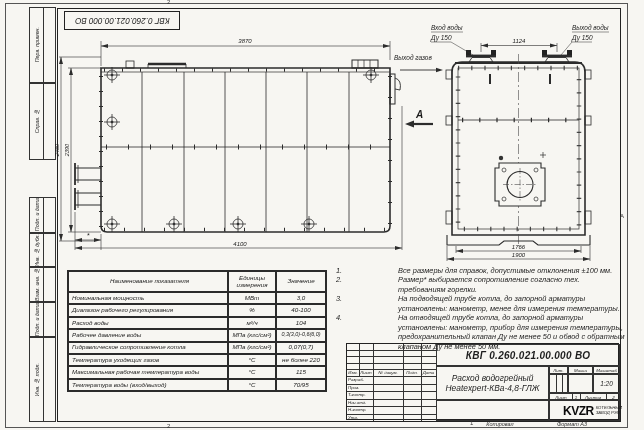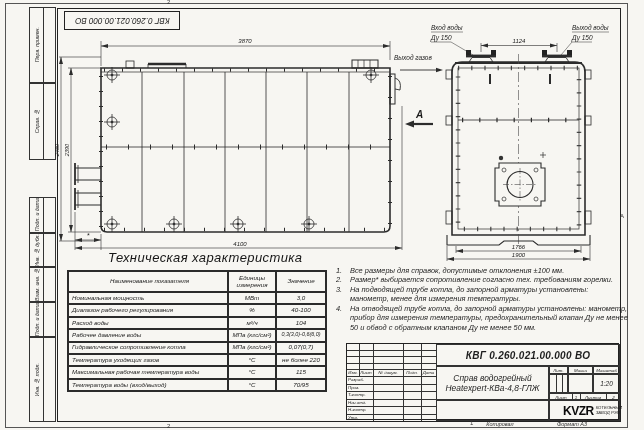--- a/index.html
+++ b/index.html
@@ -28,21 +28,21 @@
       border:1px solid #2b2b2b;background:transparent;}
   .tt div{border:0.5px solid #2b2b2b;box-sizing:border-box;font-size:6.2px;font-style:italic;
           display:flex;align-items:center;justify-content:center;text-align:center;line-height:1.1;
           height:12.4px;overflow:hidden;}
   .tt .hd{height:21px;}
   .tt .nm{justify-content:flex-start;text-align:left;padding-left:3px;}
   
   .notes{left:336px;top:266px;width:292px;font-size:7.4px;font-style:italic;line-height:1.28;color:#1d1d1d;}
   .note{display:flex;}
   .note .n{width:14px;flex:none;}
-  .note .tx{flex:1;}
+  .note .tx{flex:1;margin-left:48px;}
   
   .tb{left:346px;top:343px;width:273px;height:77px;border:1.3px solid #222;box-sizing:border-box;}
   .tb .c{position:absolute;border:0.8px solid #333;box-sizing:border-box;display:flex;
          align-items:center;justify-content:center;overflow:visible;}
   .tb .lbl{font-size:4.4px;font-style:italic;white-space:nowrap;}
   .tb .line{position:absolute;background:#333;}
   .tb-doc{font-size:10px;font-style:italic;font-weight:bold;letter-spacing:.3px;}
   .tb-name{flex-direction:column;font-size:8.4px;font-style:italic;line-height:1.25;}
   .logo-row{display:flex;align-items:center;justify-content:flex-start;padding-left:14px;gap:2px;}
   .logo-mark{width:9px;height:11px;background:repeating-linear-gradient(#111 0 2px,rgba(0,0,0,0) 2px 3.6px);}
@@ -285,21 +285,20 @@
         <text x="394" y="60" font-size="6.5" stroke="none">Выход газов</text>
         <path d="M400,70 H438" stroke-width="0.9"></path>
         <polygon points="443,70 436,67.8 436,72.2" fill="#2c2c2c" stroke="none"></polygon>
         <text x="416" y="118" font-size="10" font-weight="bold" stroke="none">А</text>
         <path d="M433,124 H412" stroke-width="2.2"></path>
         <polygon points="405,124 414,120.5 414,127.5" fill="#2c2c2c" stroke="none"></polygon>
       </g>
     </g>
   </svg>
 
-  <div class="abs tt-title">Техническая характеристика</div>
   <div class="abs tt">
     <div class="hd nm" style="justify-content:center;text-align:center;">Наименование показателя</div>
     <div class="hd">Единицы измерения</div>
     <div class="hd">Значение</div>
 
     <div class="nm">Номинальная мощность</div>
     <div>МВт</div>
     <div>3,0</div>
 
     <div class="nm">Диапазон рабочего регулирования</div>
@@ -377,21 +376,21 @@
       <span class="abs lbl" style="left:1px;top:40.7px;">Пров.</span>
       <span class="abs lbl" style="left:1px;top:48.2px;">Т.контр.</span>
       <span class="abs lbl" style="left:1px;top:55.7px;">Нач.отд.</span>
       <span class="abs lbl" style="left:1px;top:63.2px;">Н.контр.</span>
       <span class="abs lbl" style="left:1px;top:70.7px;">Утв.</span>
     </div>
 
     <div class="c tb-doc" style="left:89px;top:0;width:184px;height:22px;">КВГ 0.260.021.00.000 ВО</div>
 
     <div class="c tb-name" style="left:89px;top:22px;width:113px;height:34px;">
-      <span>Справ водогрейный</span>
+      <span>Расход водогрейный</span>
       <span>Heatexpert-КВа-4,8-ГЛЖ</span>
     </div>
     <div class="c" style="left:89px;top:56px;width:113px;height:21px;"></div>
 
     <div class="c lbl" style="left:202px;top:22px;width:19px;height:8px;">Лит.</div>
     <div class="c lbl" style="left:221px;top:22px;width:25px;height:8px;">Масса</div>
     <div class="c lbl" style="left:246px;top:22px;width:27px;height:8px;">Масштаб</div>
     <div class="c" style="left:202px;top:30px;width:19px;height:19px;">
       <div class="line" style="left:6px;top:0;width:0.7px;height:100%;"></div>
       <div class="line" style="left:12.4px;top:0;width:0.7px;height:100%;"></div>

